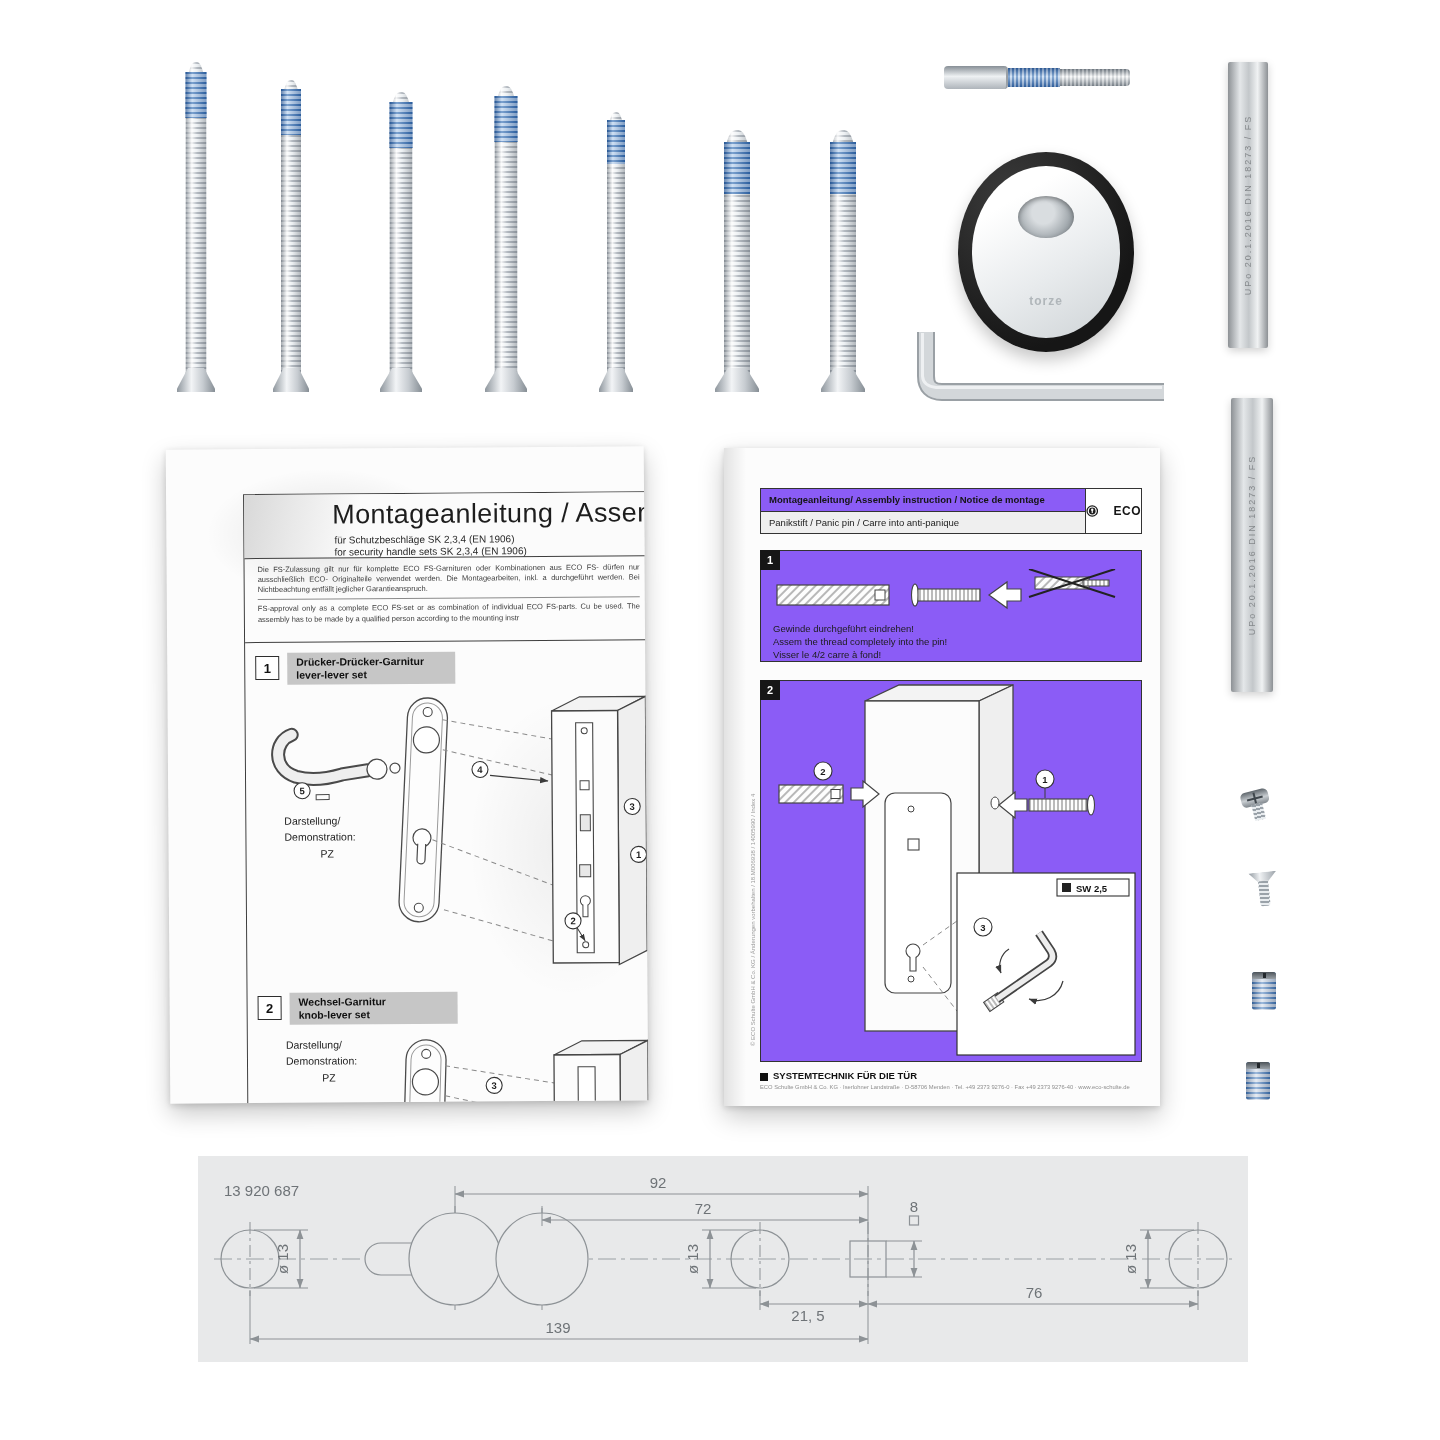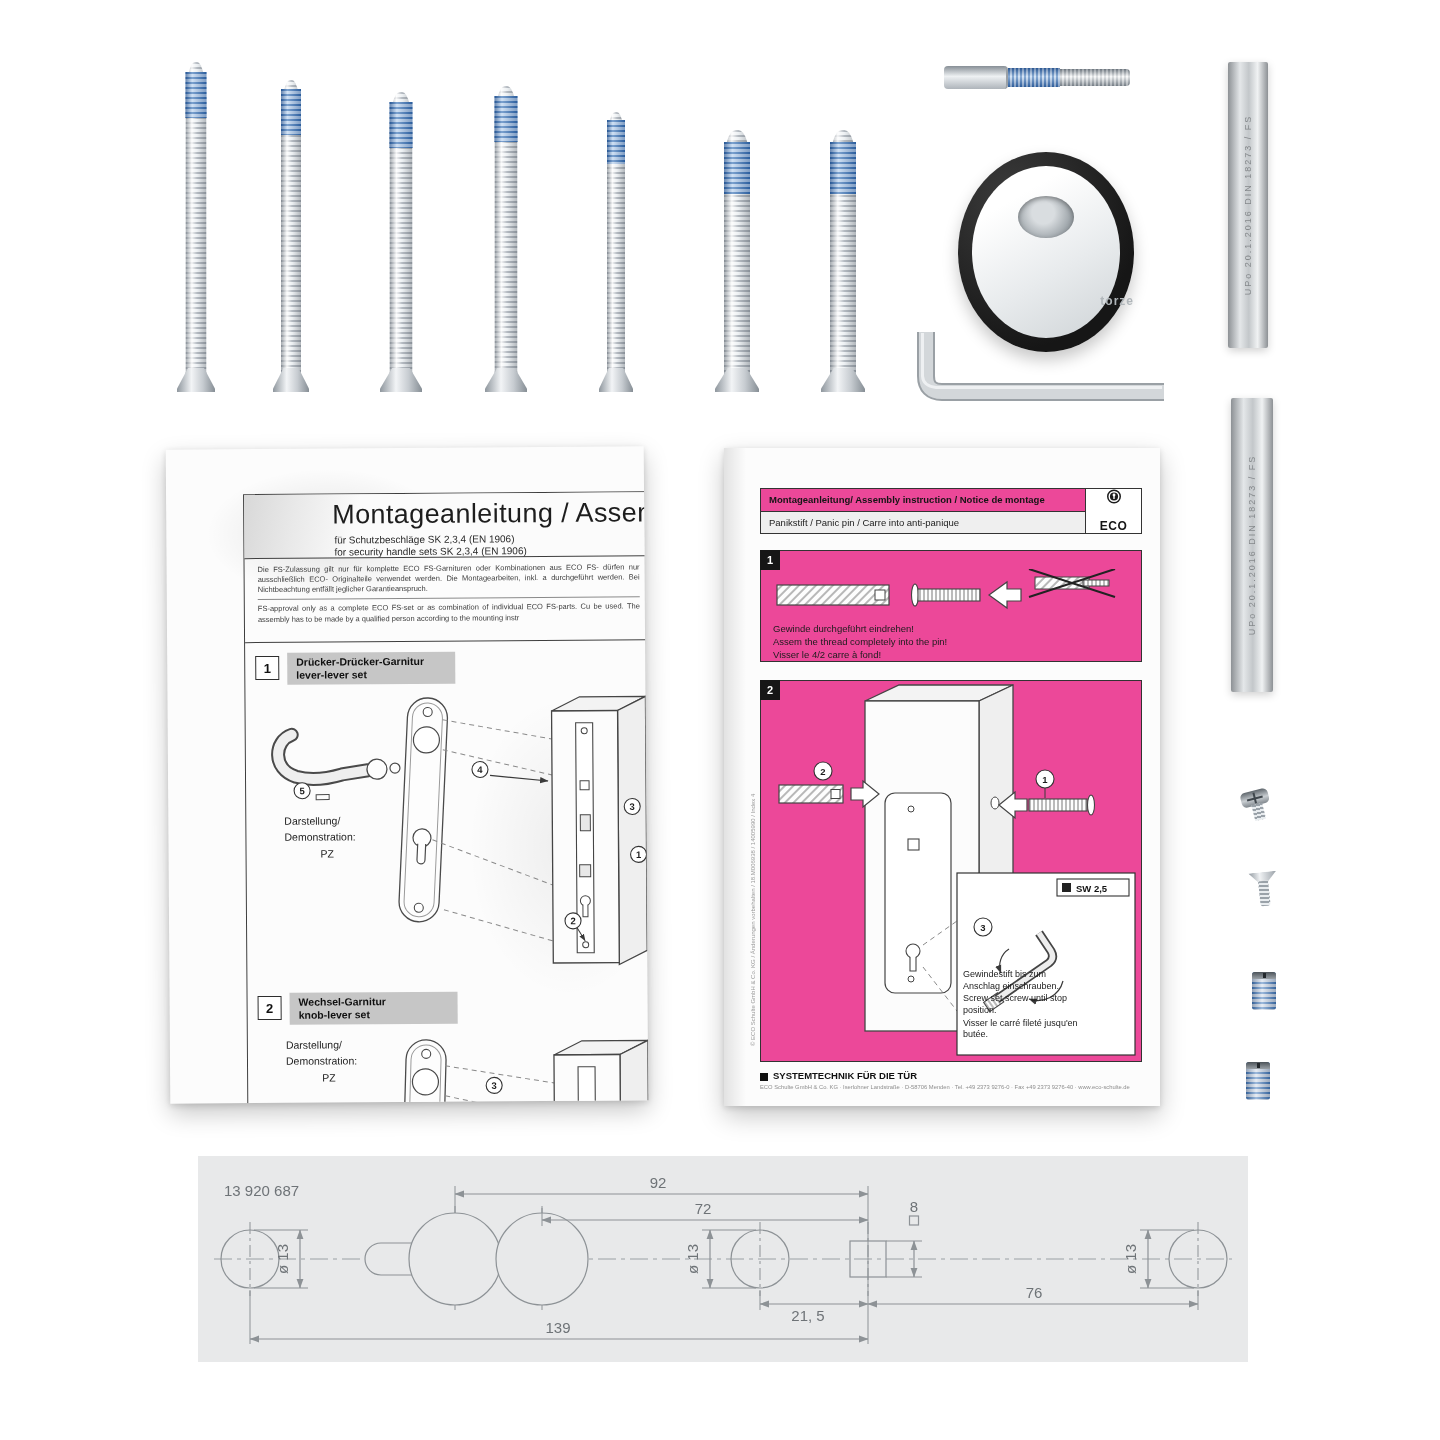--- a/index.html
+++ b/index.html
@@ -35,21 +35,21 @@
     repeating-linear-gradient(90deg,#9aa2a9 0 2px,#eef1f3 2px 4px)}
 
   
   .cover{position:absolute;left:958px;top:152px;width:176px;height:200px}
   .cover-ring{position:absolute;inset:0;border-radius:50%;
     background:radial-gradient(120% 120% at 30% 25%,#3c3c3c,#161616 62%);box-shadow:0 8px 16px rgba(0,0,0,.22)}
   .cover-face{position:absolute;inset:14px;border-radius:50%;
     background:linear-gradient(150deg,#ffffff 22%,#e8ebed 60%,#ced3d6)}
   .cover-hole{position:absolute;left:50%;top:44px;width:56px;height:42px;transform:translateX(-50%);border-radius:50%;
     background:radial-gradient(circle at 45% 40%,#d9dde0 28%,#a0a7ac 68%,#7f868b);box-shadow:inset 0 2px 5px rgba(0,0,0,.35)}
-  .cover-logo{position:absolute;left:0;right:0;top:142px;text-align:right;font-size:12px;letter-spacing:1px;
+  .cover-logo{position:absolute;left:0;right:0;top:142px;text-align:center;font-size:12px;letter-spacing:1px;
     color:#b0b6ba;font-weight:bold}
 
   
   .spindle{position:absolute;background:linear-gradient(90deg,#8d9195,#e4e7e9 30%,#c3c7ca 52%,#f0f2f3 74%,#8d9195);
     box-shadow:0 3px 8px rgba(0,0,0,.18);border-radius:2px}
   .spindle span{position:absolute;left:50%;top:50%;transform:translate(-50%,-50%) rotate(180deg);
     writing-mode:vertical-rl;font-size:9px;color:#84888b;letter-spacing:2px;white-space:nowrap}
 
   
   .ms1{position:absolute;left:1243px;top:790px;width:30px;height:34px;transform:rotate(-14deg)}
@@ -92,29 +92,29 @@
   .notes p + p{border-top:1px solid #8a8a8a;margin-top:4px;padding-top:4px}
   .secrow{position:absolute;left:10px;display:flex;align-items:flex-start;gap:8px;height:32px}
   .secno{width:24px;height:24px;margin-top:3px;border:1.6px solid #2e2e2e;font-weight:bold;font-size:13px;
     display:flex;align-items:center;justify-content:center;color:#111;background:#fff}
   .seclabel{background:#c6c6c6;padding:3px 9px;display:flex;flex-direction:column;justify-content:center;
     font-weight:bold;font-size:10.5px;line-height:1.25;color:#101010;min-width:168px}
   .diagbox{position:absolute;left:0}
   .demo{position:absolute;font-size:10.5px;color:#222;line-height:1.55}
   .demo .pz{padding-left:36px}
 
-  .frameR-box{position:absolute;border:1.2px solid #333;background:#ec4899}
+  .frameR-box{position:absolute;border:1.2px solid #333;background:#8b5cf6}
   .badge{position:absolute;left:-1px;top:-1px;width:20px;height:20px;background:#161616;color:#fff;
     font-weight:bold;font-size:11px;display:flex;align-items:center;justify-content:center;z-index:3}
   .hdrgrid{display:flex;height:100%}
   .hdrleft{flex:1;display:flex;flex-direction:column}
   .hdrrow1{flex:1;border-bottom:1.1px solid #333;display:flex;align-items:center;padding:0 8px;
     font-weight:bold;font-size:9.5px;color:#151515;white-space:nowrap}
   .hdrrow2{flex:1;display:flex;align-items:center;padding:0 8px;font-size:9.5px;color:#222;background:#efefef;white-space:nowrap}
-  .logocell{width:56px;border-left:1.1px solid #333;display:flex;flex-direction:column;align-items:center;
+  .logocell{width:56px;border-left:1.1px solid #333;display:flex;flex-direction:row;align-items:center;
     justify-content:center;gap:15px;background:#fff}
   .logotext{font-weight:bold;font-size:12px;letter-spacing:.5px;color:#161616}
   .steptext{position:absolute;font-size:9.5px;color:#1c1c1c;line-height:1.35}
   .insettext{position:absolute;font-size:9px;color:#1c1c1c;line-height:1.3}
   .insettext p{margin-bottom:1px}
   .docfooter{position:absolute;left:36px;top:622px;width:382px}
   .fb{display:flex;align-items:flex-end;gap:5px;font-weight:bold;font-size:9.5px;color:#101010}
   .fb .sq{width:8px;height:8px;background:#101010;display:inline-block}
   .fs{margin-top:3px;font-size:5.8px;color:#8e8e8e;white-space:nowrap;overflow:hidden}
   .vtext{position:absolute;left:26px;top:598px;font-size:6px;color:#9a9a9a;white-space:nowrap;
@@ -419,25 +419,20 @@
         <text x="315" y="211" font-size="9.5" font-weight="bold" fill="#111">SW 2,5</text>
 
         <rect x="224" y="316" width="17" height="11" transform="rotate(-35 232 321)" fill="url(#vthread)" stroke="#444" stroke-width="1"></rect>
         <path d="M236 318 L288 282 Q294 277 290 270 L278 252" fill="none" stroke="#444" stroke-width="9"></path>
         <path d="M236 318 L288 282 Q294 277 290 270 L278 252" fill="none" stroke="#ededed" stroke-width="5.5"></path>
         <path d="M302 300 A26 26 0 0 1 268 318" fill="none" stroke="#3a3a3a" stroke-width="1.2" marker-end="url(#arrD)"></path>
         <path d="M248 268 A20 20 0 0 0 240 292" fill="none" stroke="#3a3a3a" stroke-width="1.2" marker-end="url(#arrD)"></path>
         <circle cx="222" cy="246" r="9" fill="#fff" stroke="#333" stroke-width="1.1"></circle>
         <text class="callout" x="222" y="249.5" text-anchor="middle">3</text>
       </svg>
-      <div class="insettext" style="left:202px;top:288px;width:118px">
-        <p>Gewindestift bis zum Anschlag einschrauben.</p>
-        <p>Screw set screw until stop position.</p>
-        <p>Visser le carré fileté jusqu'en butée.</p>
-      </div>
     </div>
 
     <div class="docfooter">
       <div class="fb">
         <span class="sq"></span>
         <span>SYSTEMTECHNIK FÜR DIE TÜR</span>
       </div>
       <div class="fs">ECO Schulte GmbH &amp; Co. KG · Iserlohner Landstraße · D-58706 Menden · Tel. +49 2373 9276-0 · Fax +49 2373 9276-40 · www.eco-schulte.de</div>
     </div>
     <div class="vtext">© ECO Schulte GmbH &amp; Co. KG / Änderungen vorbehalten / 18.M006938 / 14005990 / Index 4</div>

